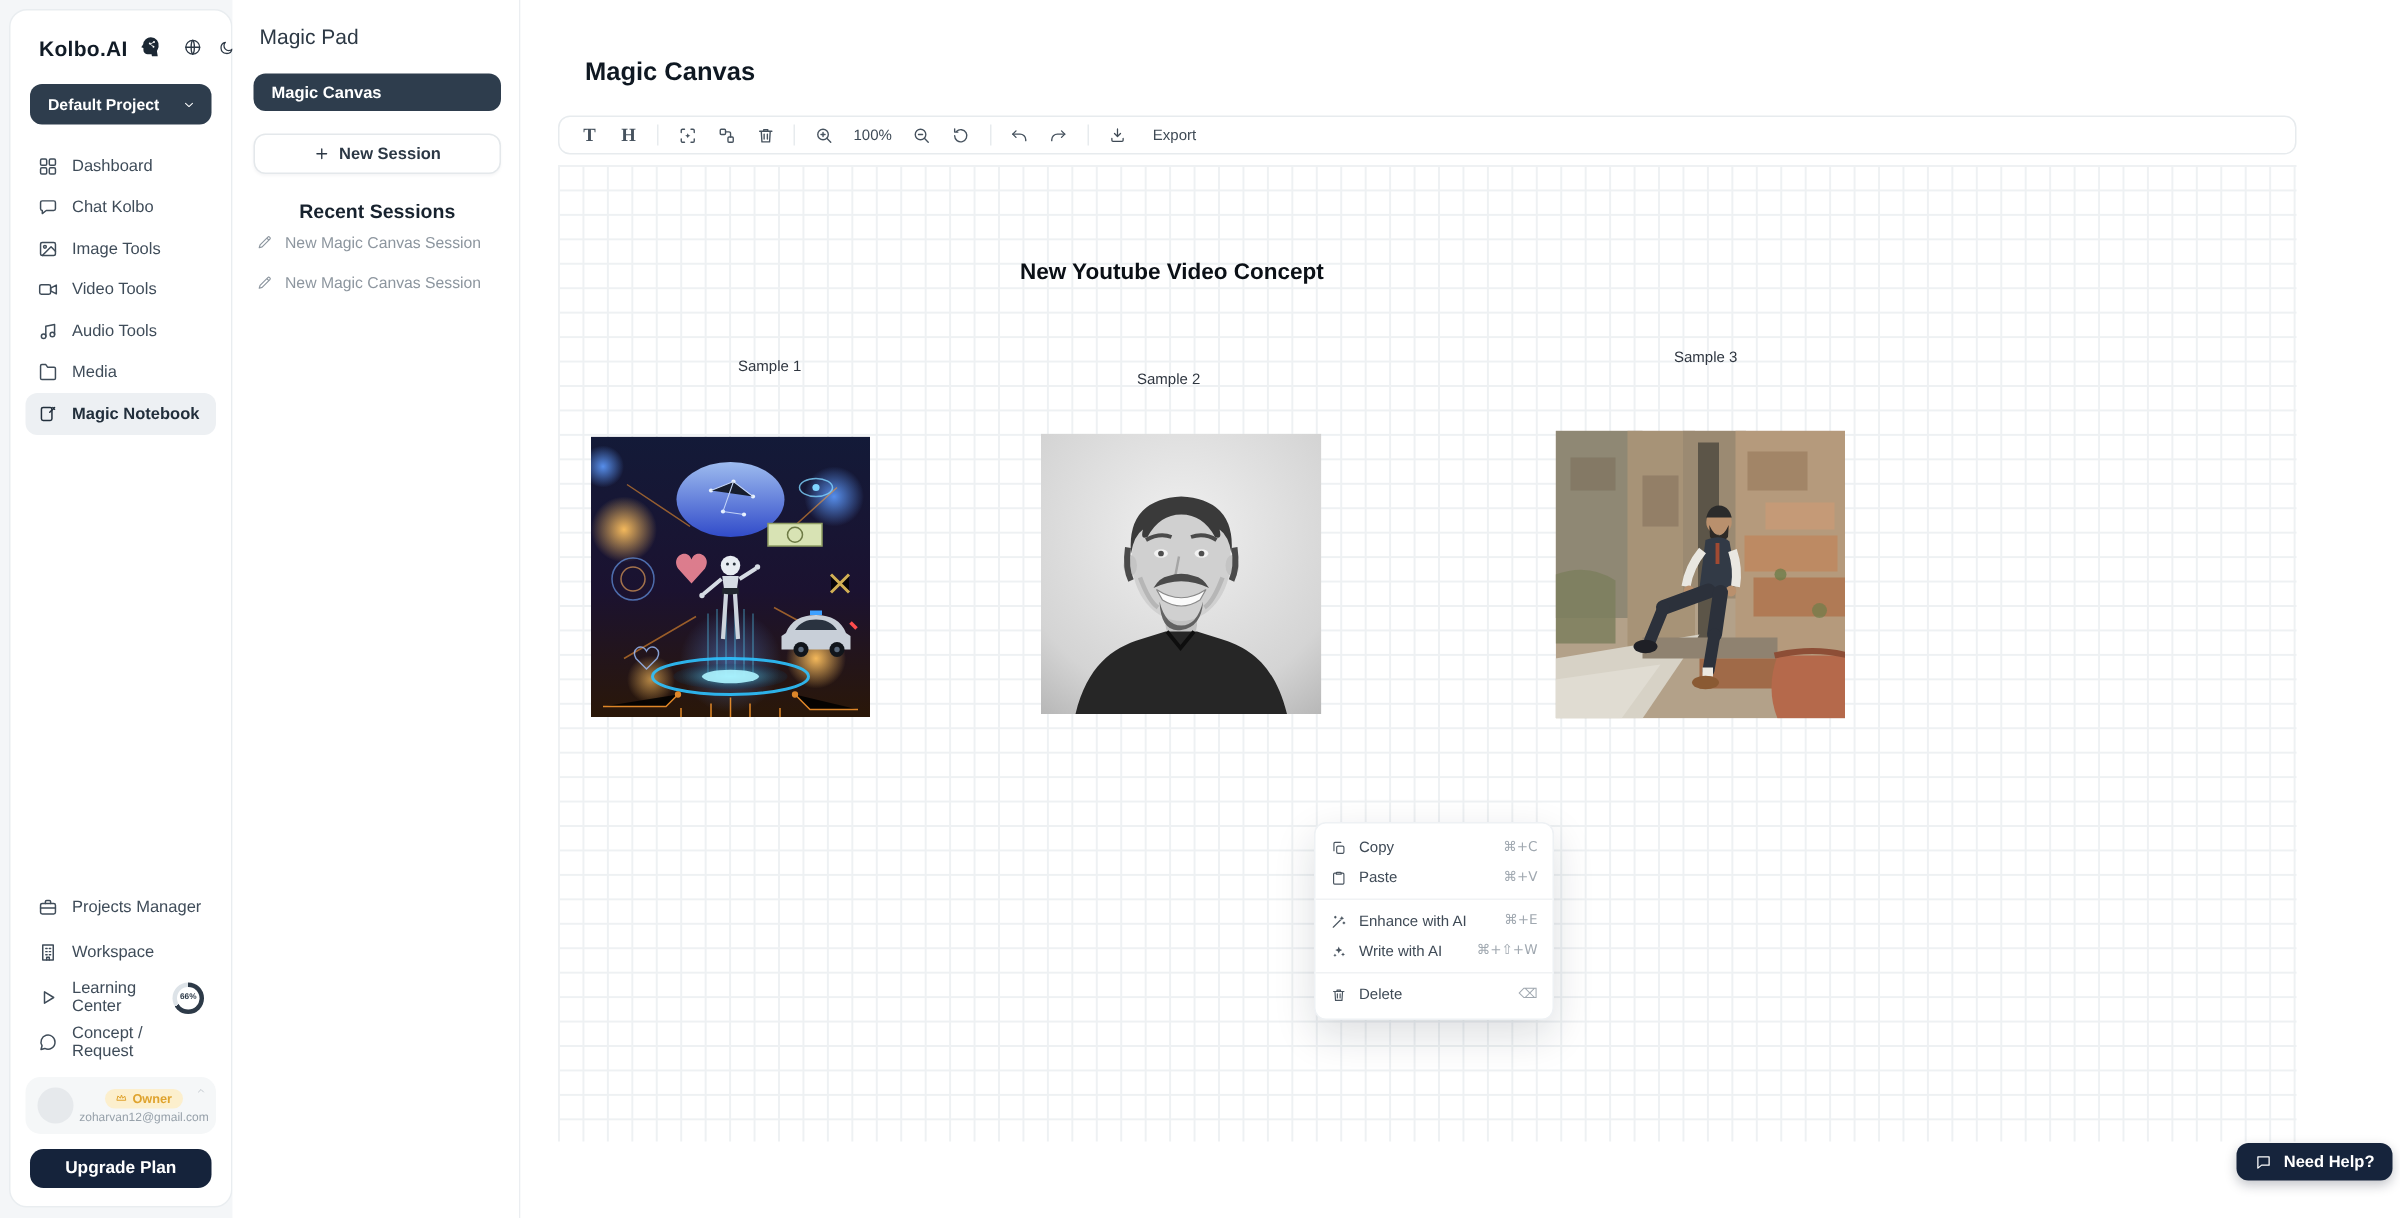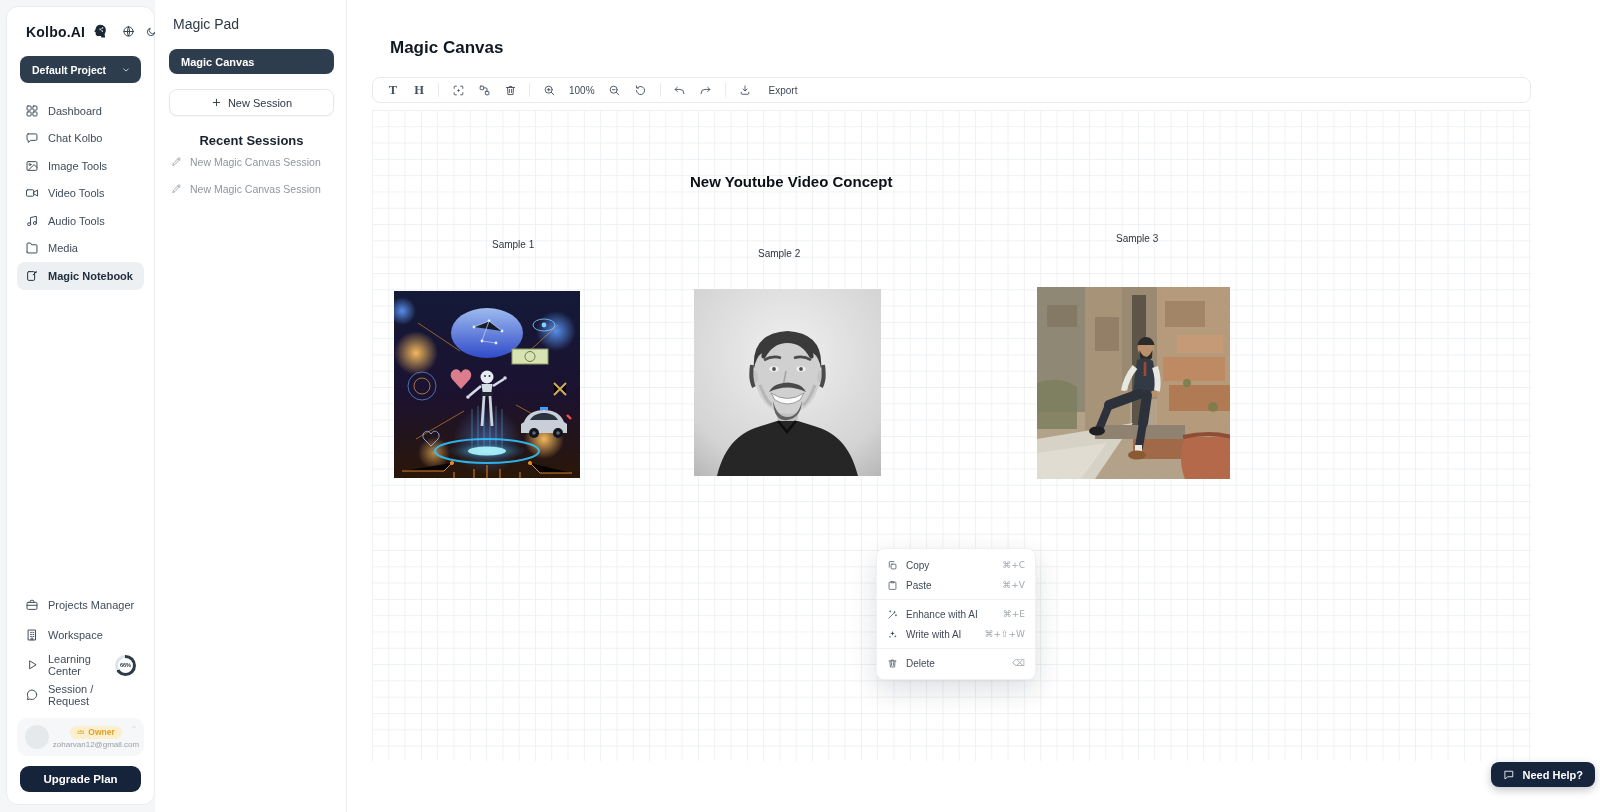--- a/index.html
+++ b/index.html
@@ -48,21 +48,21 @@
 
   
   .subpanel { position:absolute; left:155px; top:0; width:192px; height:812px;
               background:#fff; border-right:1px solid #ebeef1; padding:14px 12px 0 14px; }
   .pad-item { font-size:14px; font-weight:400; color:#2d3945; padding:2px 4px 0; }
   .canvas-pill { margin-top:17px; height:25px; background:#2e3d4d; border-radius:8px; color:#fff;
                  font-size:11px; font-weight:700; display:flex; align-items:center; padding:0 12px; width:100%; }
   .new-session { margin-top:15px; height:27px; width:100%; background:#fff;
                  border:1px solid #e4e8eb; border-radius:8px; box-shadow:0 1px 2px rgba(20,30,40,.04);
                  display:flex; align-items:center; justify-content:center; gap:6px;
-                 font-size:11px; font-weight:400; color:#2c3845; }
+                 font-size:11px; font-weight:700; color:#2c3845; }
   .new-session .ic { width:11px; height:11px; stroke-width:2; }
   .recent-h { margin-top:17px; font-size:13px; font-weight:800; color:#17222e;text-align:center; }
   .session-row { margin-top:0; height:27px; display:flex; align-items:center; gap:8px;
                  font-size:10.5px; color:#8d969f; padding:0 2px; }
   .session-row:first-of-type { margin-top:8px; }
   .session-row .ic { width:11px; height:11px; flex:none; }
 
   
   .main { position:absolute; left:347px; top:0; width:1253px; height:812px; background:#fff; }
   .page-title { position:absolute; left:43px; top:38px; font-size:17px; font-weight:800; color:#0f1822; }
@@ -75,21 +75,21 @@
   .tserif { font-family:"Liberation Serif", serif; font-size:12.5px; font-weight:600; }
   .tdiv { width:1px; height:14px; background:#e7ebee; margin:0 4px; }
   .zoom-level { font-size:10px; color:#3d4955; padding:0 5px; }
   .export-btn { display:flex; align-items:flex-end; gap:18px; font-size:10px; color:#3f4a55; padding:0 5px; }
   .export-btn .ic { width:12px; height:12px; }
 
   .canvas { position:absolute; left:25px; top:110px; width:1159px; height:651px; background:#fff;
             background-image:linear-gradient(to right,#eef1f3 1px,transparent 1px),
                              linear-gradient(to bottom,#eef1f3 1px,transparent 1px);
             background-size:16.3px 16.3px; }
-  .canvas-title { position:absolute; left:318px; top:63px; font-size:15px; font-weight:800; color:#0b1016; }
+  .canvas-title { position:absolute; left:308px; top:63px; font-size:15px; font-weight:800; color:#0b1016; }
   .sample-label { position:absolute; font-size:10px; color:#2f3640; }
   .sl1 { left:84px; top:129px;margin-left:36px; } .sl2 { left:386px; top:138px; } .sl3 { left:744px; top:123px; }
   .art { position:absolute; overflow:hidden; }
   .art svg { display:block; width:100%; height:100%; }
   .art1 { left:22px; top:181px; width:186px; height:187px; }
   .art2 { left:322px; top:179px; width:187px; height:187px; }
   .art3 { left:665px; top:177px; width:193px; height:192px; }
 
   
   .ctx { position:absolute; left:504px; top:438px; width:160px; background:#fff;
@@ -220,21 +220,21 @@
       </svg>
     <span>Learning Center</span>
     <span class="ring">
         <i>66%</i>
       </span>
   </div>
   <div class="foot-item">
     <svg class="ic" viewBox="0 0 24 24">
         <path d="M20 11.5a8 8 0 1 0-14.8 4.2L4 20l4.3-1.2A8 8 0 0 0 20 11.5z"></path>
       </svg>
-    <span>Session / Request</span>
+    <span>Concept / Request</span>
   </div>
 
   <div class="user-chip">
     <span class="avatar"></span>
     <span class="chip-col">
       <span class="owner-pill">
         <svg class="ic" viewBox="0 0 24 24">
             <path d="M3.5 16.5h17l-1.8-8-4.5 3.8L12 6l-2.2 6.3-4.5-3.8z"></path>
           </svg>
         <span>Owner</span>

